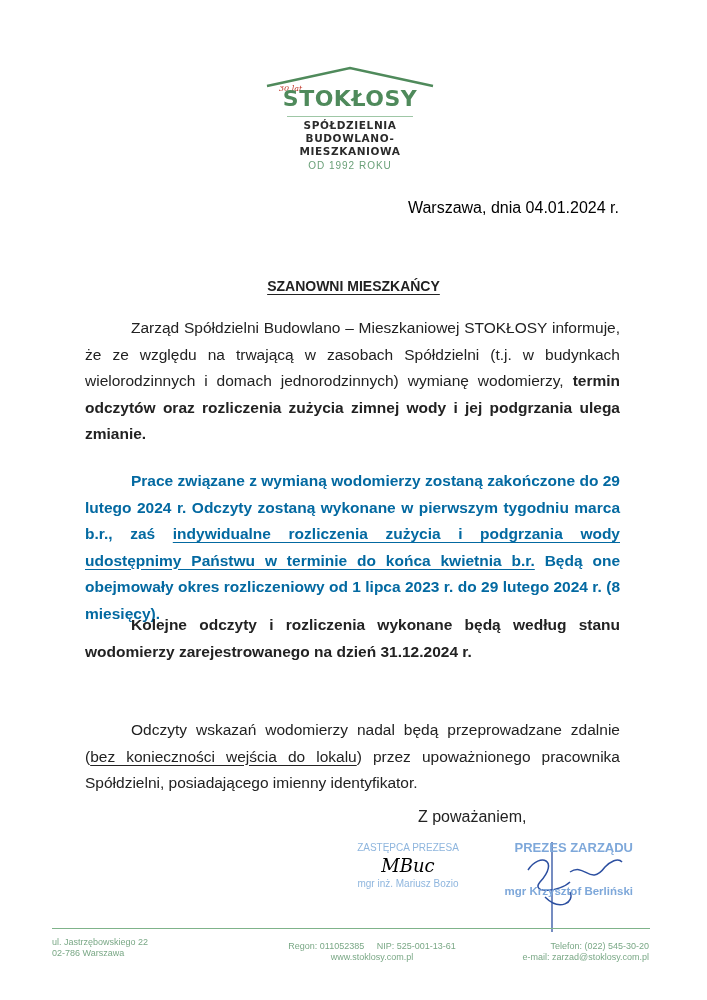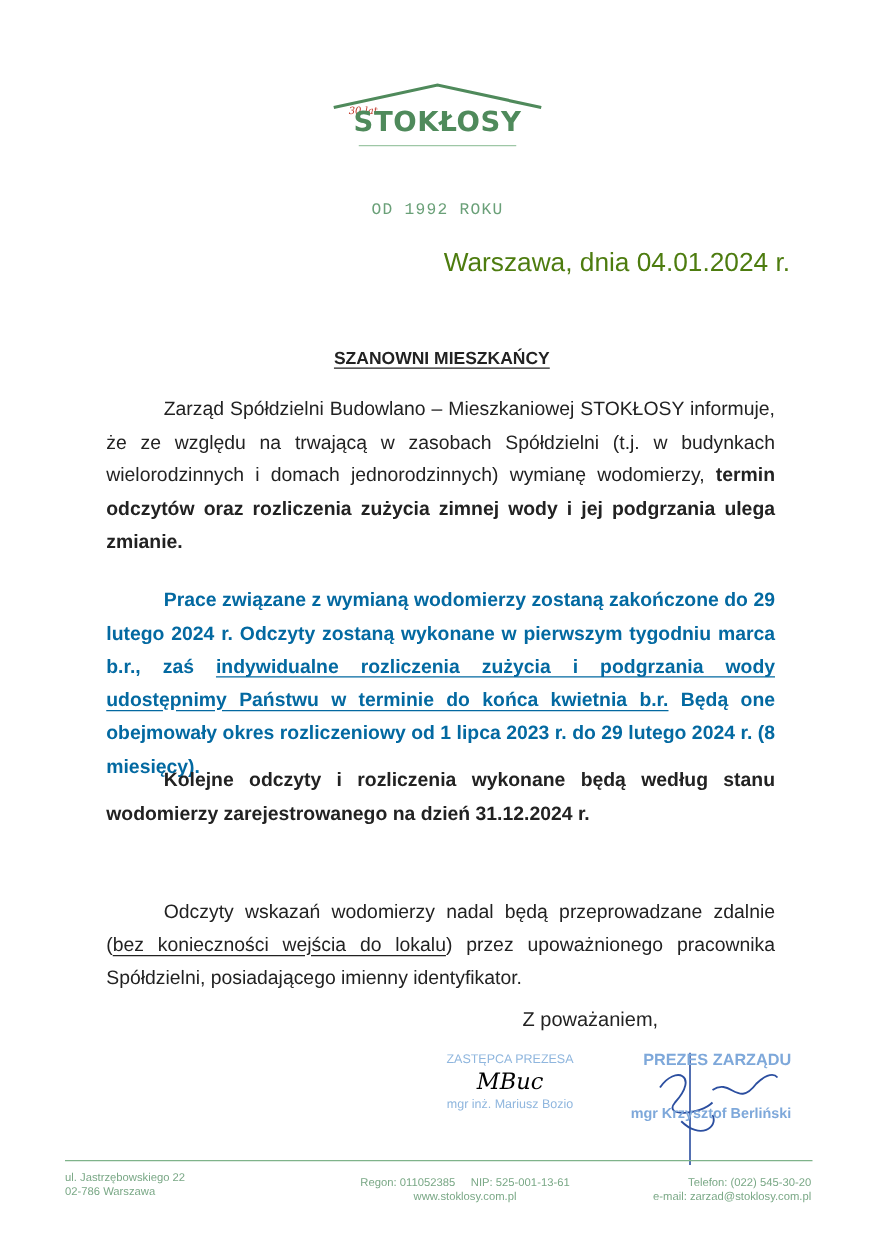--- a/index.html
+++ b/index.html
@@ -3,23 +3,23 @@
 <meta charset="utf-8">
 <style>
   html, body { margin:0; padding:0; background:#ffffff; }
   body { width:707px; height:1000px; position:relative; overflow:hidden; font-family:"Liberation Sans", sans-serif; color:#222; }
   .logo { position:absolute; left:265px; top:66px; width:170px; height:110px; text-align:center; }
   .roof { position:absolute; left:0; top:0; width:170px; height:22px; }
   .jubilee { position:absolute; left:14px; top:18px; font-family:"DejaVu Serif", serif; font-style:italic; font-size:8px; color:#c0392b; }
   .brand { position:absolute; left:0; top:20px; width:170px; font-family:"DejaVu Sans", sans-serif; font-weight:bold; font-size:22px; color:#4f8a5b; letter-spacing:0.5px; }
   .brand-line { position:absolute; left:22px; top:50px; width:126px; height:1px; background:#9ec7a6; }
   .coop { position:absolute; left:0; top:53px; width:170px; font-family:"DejaVu Sans", sans-serif; font-weight:bold; font-size:10.5px; line-height:13px; color:#2b2b2b; letter-spacing:0.6px; }
-  .since { position:absolute; left:0; top:94px; width:170px; font-family:Liberation Mono, monospace; font-size:13px; color:#6aa078; letter-spacing:1px; }
+  .since { position:absolute; left:0; top:94px; width:170px; font-family:Liberation Sans, sans-serif; font-size:10px; color:#6aa078; letter-spacing:1px; }
 
-  .date { position:absolute; right:75px; top:199px; font-size:21px; color:#4d7c0f; }
+  .date { position:absolute; right:88px; top:199px; font-size:16px; color:#000000; }
   .heading { position:absolute; left:0; width:707px; top:278px; text-align:center; font-size:14px; font-weight:bold; }
   .heading span { text-decoration:underline; text-underline-offset:3px; }
 
   .body { position:absolute; left:85px; width:535px; font-size:15.5px; line-height:26.5px; text-align:justify; }
   .p1 { top:315px; }
   .p2 { top:468px; color:#0369a1; font-weight:bold; }
   .p3 { top:612px; font-weight:bold; }
   .p4 { top:717px; }
   .indent { display:inline-block; width:46px; }
   .u { text-decoration:underline; text-underline-offset:3px; }
@@ -43,20 +43,25 @@
 </head>
 <body>
 
 <div class="logo">
   <svg class="roof" viewBox="0 0 170 22">
     <polyline points="2,20 85,2 168,20" fill="none" stroke="#4f8a5b" stroke-width="2.5"></polyline>
   </svg>
   <div class="jubilee">30 lat</div>
   <div class="brand">STOKŁOSY</div>
   <div class="brand-line"></div>
+  <div class="coop">
+    <div>SPÓŁDZIELNIA</div>
+    <div>BUDOWLANO-</div>
+    <div>MIESZKANIOWA</div>
+  </div>
   <div class="since">OD 1992 ROKU</div>
 </div>
 
 <div class="date">Warszawa, dnia 04.01.2024 r.</div>
 
 <div class="heading"><span>SZANOWNI MIESZKAŃCY</span></div>
 
 <div class="body p1">
   <span class="indent"></span><span>Zarząd Spółdzielni Budowlano – Mieszkaniowej STOKŁOSY informuje, że ze względu na trwającą w zasobach Spółdzielni (t.j. w budynkach wielorodzinnych i domach jednorodzinnych) wymianę wodomierzy, </span><span class="b">termin odczytów oraz rozliczenia zużycia zimnej wody i jej podgrzania ulega zmianie.</span>
 </div>

